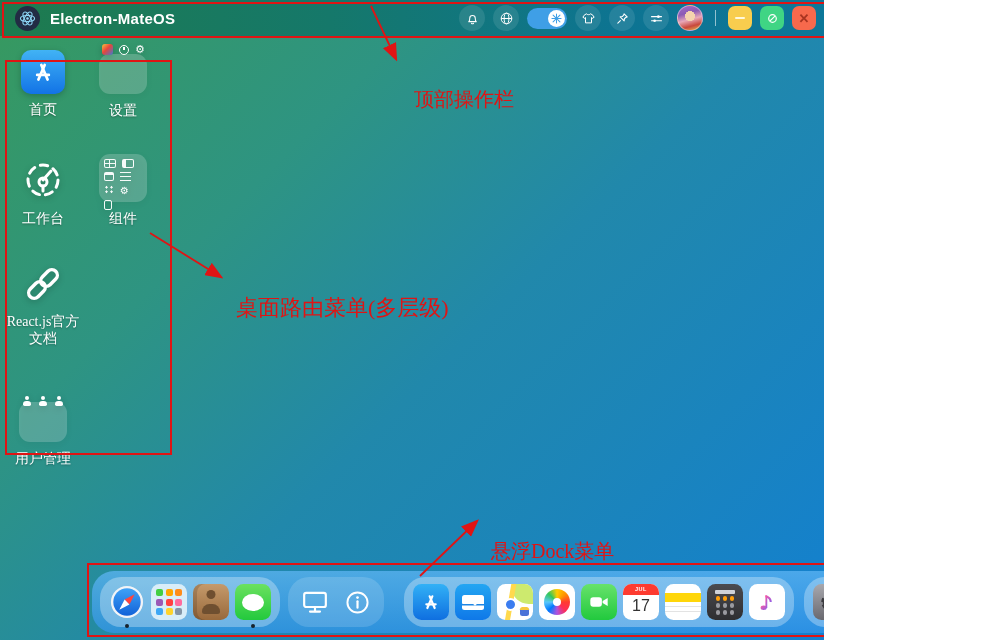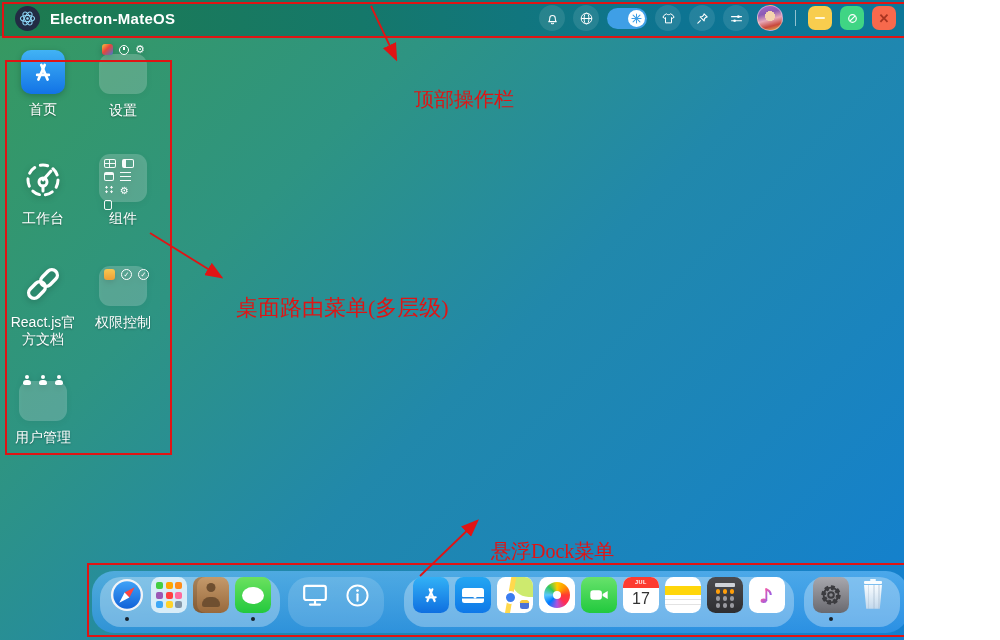--- a/index.html
+++ b/index.html
@@ -1,16 +1,16 @@
 <!DOCTYPE html>
 <html><head>
 <meta charset="utf-8">
 <style>
   html,body{width:1000px;height:640px;margin:0;overflow:hidden;font-family:"Liberation Sans","DejaVu Sans",sans-serif;}
-  .stage{position:relative;width:904px;height:640px;overflow:hidden;
+  .stage{position:relative;width:824px;height:640px;overflow:hidden;
     background:linear-gradient(135deg,#37995e 0%,#2e9482 30%,#2188ab 55%,#1380d0 100%);}
 
   
   .topbar{position:absolute;left:0;top:0;width:100%;height:36px;z-index:2;
     background:linear-gradient(90deg,#1e7b4e 0%,#15786a 40%,#0d7492 75%,#0c7799 100%);
     display:flex;align-items:center;padding:0 8px 0 15px;box-sizing:border-box;}
   .logo{width:25px;height:25px;border-radius:50%;background:#222c44;display:flex;align-items:center;justify-content:center;flex:none;}
   .win-title{color:#fff;font-size:15px;font-weight:700;margin-left:10px;letter-spacing:.3px;}
   .tb-right{margin-left:auto;display:flex;align-items:center;gap:8px;}
   .tb-btn{width:26px;height:26px;border-radius:50%;background:rgba(255,255,255,.10);border:none;
@@ -75,21 +75,21 @@
   .ann-label{position:absolute;color:#e01414;z-index:6;pointer-events:none;
     font-family:"Liberation Serif","DejaVu Serif",serif;white-space:nowrap;margin-top:32px;}
   .a1{left:414px;top:54px;font-size:20px;}
   .a2{left:236px;top:261px;font-size:22px;}
   .a3{left:491px;top:506px;font-size:20px;}
 
   
   .dock{position:absolute;left:92px;top:571px;width:816px;height:62px;border-radius:22px;z-index:2;
     background:linear-gradient(180deg,rgba(96,183,246,.72),rgba(52,150,235,.72));
     display:flex;align-items:center;padding:0 8px;box-sizing:border-box;}
-  .dgroup{height:50px;border-radius:21px;background:rgba(255,255,255,.30);display:flex;
+  .dgroup{height:50px;border-radius:21px;background:rgba(255,255,255,.30);display:flex;align-items:center;
     gap:6px;padding:0 9px;flex:none;}
   .dgroup.plain{background:rgba(255,255,255,.15);}
   .mg8{margin-left:8px;} .mg20{margin-left:20px;} .mg10{margin-left:10px;}
   .di{width:36px;height:36px;border-radius:8.5px;position:relative;display:flex;align-items:center;justify-content:center;
     flex:none;cursor:pointer;}
   .runDot{position:absolute;left:50%;transform:translateX(-50%);bottom:-8px;width:4px;height:4px;border-radius:50%;background:#17232d;}
   .di-launchpad{background:#d8edf8;}
   .lp-grid{width:26px;display:flex;flex-wrap:wrap;gap:2.5px;}
   .lp-grid i{width:7px;height:7px;border-radius:2px;display:block;}
   .di-contacts{background:linear-gradient(180deg,#c59a6b,#98693c);box-shadow:inset 4px 0 0 rgba(0,0,0,.14);}
@@ -265,46 +265,34 @@
           <span class="g-ic g-list"></span>
           <span class="g-ic g-grid"></span>
           <span class="mi-gear" style="font-size:10px">⚙</span>
           <span class="g-ic g-doc"></span>
         </div>
       </div>
     </div>
     <div class="dlabel">组件</div>
   </div>
 
-  <div class="ditem" style="left:4px;top:262px;">
+  <div class="ditem" style="left:4px;top:262px;font-family:Liberation Serif, serif;">
     <div class="iconbox">
       <svg width="44" height="44" viewBox="0 0 44 44" fill="none" stroke="#fff" stroke-width="3.4">
         <g transform="rotate(-45 22 22)">
           <rect x="4" y="16.5" width="19" height="11" rx="5.5"></rect>
           <rect x="21" y="16.5" width="19" height="11" rx="5.5"></rect>
         </g>
       </svg>
     </div>
     <div class="dlabel">React.js官方文档</div>
   </div>
 
-  <div class="ditem" style="left:84px;top:262px;">
-    <div class="iconbox">
-      <div class="folder">
-        <div class="minirow inside">
-          <span class="mi-orange"></span>
-          <span class="mi-check">✓</span>
-          <span class="mi-check">✓</span>
-        </div>
-      </div>
-    </div>
-    <div class="dlabel">权限控制</div>
-  </div>
-
-  <div class="ditem" style="left:4px;top:377px;">
+
+  <div class="ditem" style="left:4px;top:398px;">
     <div class="iconbox">
       <div class="folder">
         <div class="minirow" style="top:-6px">
           <span class="mi-user"></span>
           <span class="mi-user"></span>
           <span class="mi-user"></span>
         </div>
       </div>
     </div>
     <div class="dlabel">用户管理</div>

